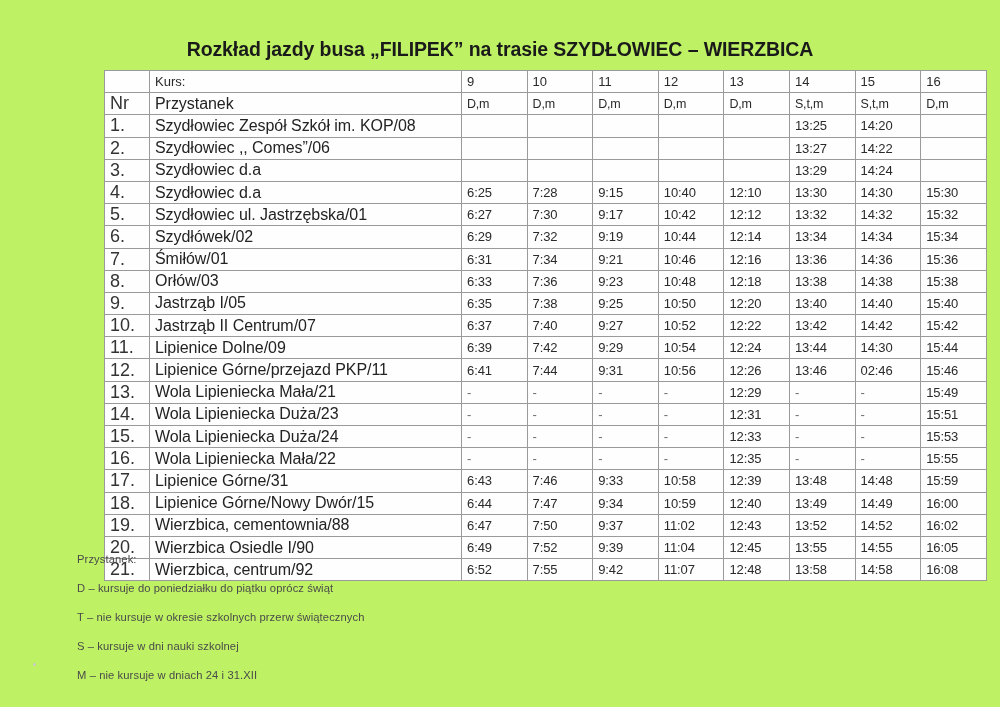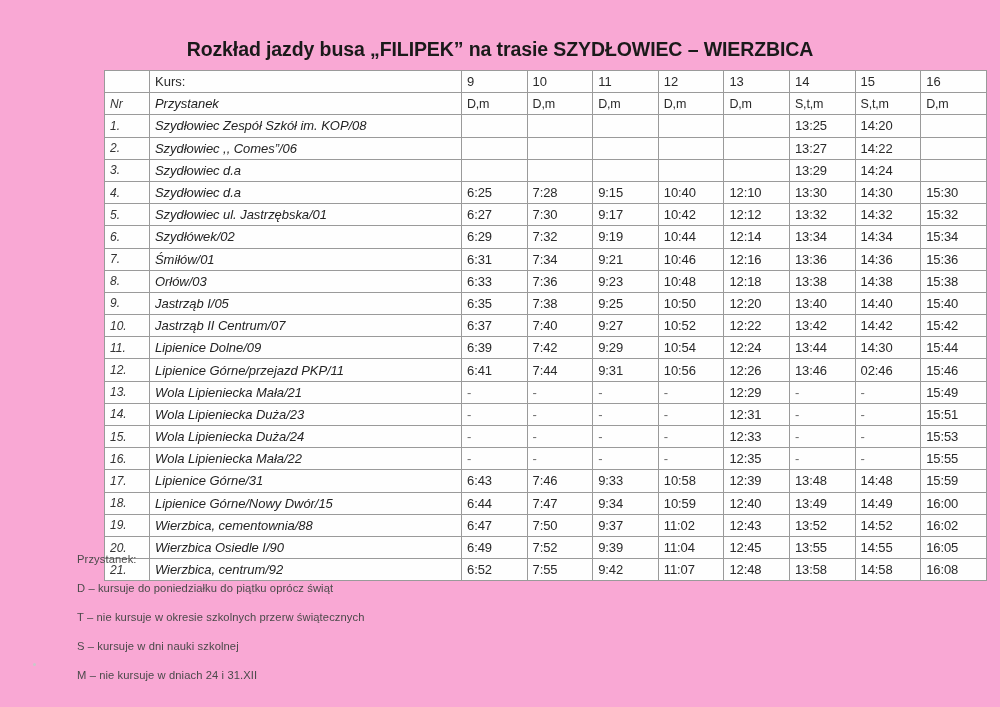--- a/index.html
+++ b/index.html
@@ -14,21 +14,21 @@
     font-family: "Liberation Sans", sans-serif;
     color: #222222;
     overflow: hidden;
     position: relative;
   }
   .page {
     position: absolute;
     left: 0; top: 0;
     width: 1000px;
     height: 707px;
-    background: #f9a8d4;
+    background: #bef264;
   }
   .doc-title {
     position: absolute;
     left: 0;
     top: 38px;
     width: 1000px;
     text-align: center;
     font-size: 19.5px;
     font-weight: bold;
     letter-spacing: -0.1px;
@@ -56,29 +56,27 @@
     overflow: hidden;
     white-space: nowrap;
     background: #fefefe;
   }
   col.c-nr       { width: 45px; }
   col.c-stop     { width: 312px; }
   col.c-time     { width: 65.6px; }
 
   .cell-nr {
     text-align: center;
-    font-size: 12px;
+    font-size: 18px;
     color: #333;
-    font-style: italic;
   }
   .cell-stop {
-    font-size: 13px;
+    font-size: 16px;
     letter-spacing: -0.05px;
     color: #232323;
-    font-style: italic;
   }
   .kurs-label {
     text-align: right;
     padding-right: 7px;
     font-size: 13px;
     color: #2a2a2a;
   }
   .hdr-num {
     font-size: 13px;
     color: #2a2a2a;

